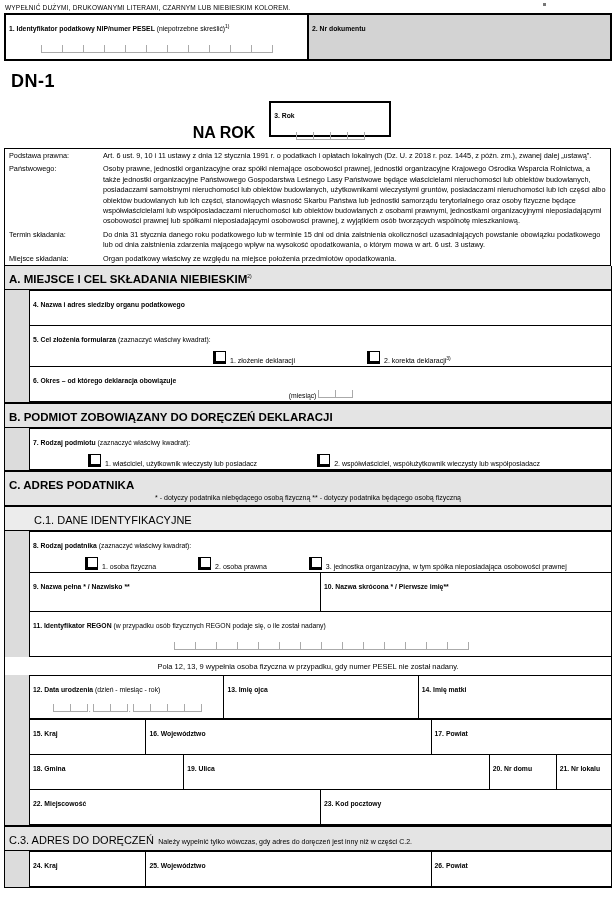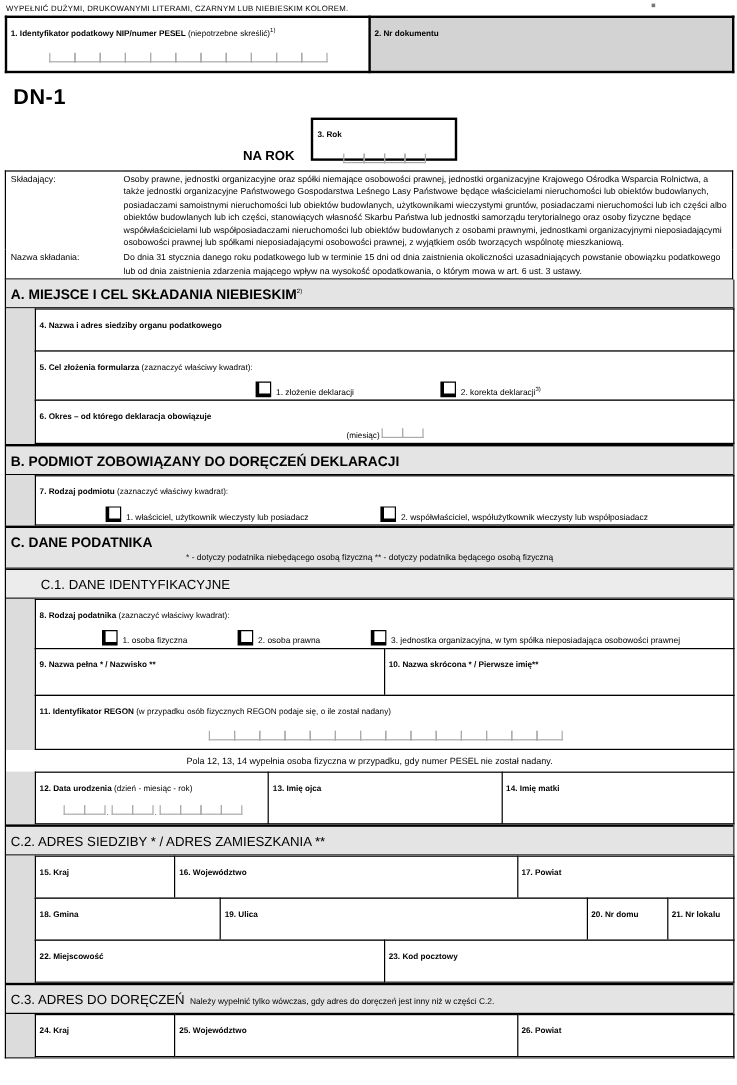--- a/index.html
+++ b/index.html
@@ -17,21 +17,21 @@
   .hint{font-size:6.8px;font-weight:normal;}
   sup.mark{font-size:5px;font-weight:normal;}
   .cellsrow{text-align:center;margin-top:4px;}
   .cells i{display:inline-block;width:20px;height:7px;border:1px solid #aaa;border-top:none;margin-right:-1px;}
   .cells.sm i{width:16px;}
   .dot{display:inline-block;font-size:7px;margin:0 2px;color:#555;}
   
   .code{font-size:18px;font-weight:bold;margin:10px 0 4px 8px;letter-spacing:.5px;}
   .title{font-size:13px;font-weight:bold;text-align:center;margin:2px 0 6px 0;letter-spacing:.3px;}
   .narok-row{display:flex;justify-content:center;align-items:center;gap:14px;margin:0 0 6px -30px;}
-  .narok{font-size:11px;font-weight:bold;margin-top:28px;}
+  .narok{font-size:16px;font-weight:bold;margin-top:28px;}
   .rokbox{width:112px;height:30px;border:2px solid #000;padding:1px 3px;}
   
   .info{border:1px solid #000;width:606px;margin-left:1px;display:table;border-collapse:collapse;}
   .info-row{display:table-row;}
   .info-lab{display:table-cell;width:90px;font-size:7.3px;padding:2px 2px 1px 4px;vertical-align:top;}
   .info-txt{display:table-cell;font-size:7.3px;line-height:10.4px;padding:2px 4px 1px 2px;vertical-align:top;}
   
   .formbody{border:1px solid #000;border-top:none;width:606px;margin-left:1px;}
   .secbar{border-top:2px solid #000;border-bottom:1px solid #000;background:#e4e4e4;padding:3px 4px 2px 4px;}
   .secbar.first{border-top:none;}
@@ -76,26 +76,34 @@
     <div class="narok-row">
       <span class="narok">NA ROK</span>
       <div class="rokbox">
         <span class="fl"><b>3. Rok</b></span>
         <div class="cellsrow"><span class="cells sm"><i></i><i></i><i></i><i></i></span></div>
       </div>
     </div>
 
     <div class="info">
       <div class="info-row">
-        <div class="info-lab">Składający:</div>
+        <div class="info-lab">Podstawa prawna:</div>
+        <div class="info-txt">Art. 6 ust. 9, 10 i 11 ustawy z dnia 12 stycznia 1991 r. o podatkach i opłatach lokalnych (Dz. U. z 2018 r. poz. 1445, z późn. zm.), zwanej dalej „ustawą”.</div>
+      </div>
+      <div class="info-row">
+        <div class="info-lab">Państwowego:</div>
         <div class="info-txt">Osoby prawne, jednostki organizacyjne oraz spółki niemające osobowości prawnej, jednostki organizacyjne Krajowego Ośrodka Wsparcia Rolnictwa, a także jednostki organizacyjne Państwowego Gospodarstwa Leśnego Lasy Państwowe będące właścicielami nieruchomości lub obiektów budowlanych, posiadaczami samoistnymi nieruchomości lub obiektów budowlanych, użytkownikami wieczystymi gruntów, posiadaczami nieruchomości lub ich części albo obiektów budowlanych lub ich części, stanowiących własność Skarbu Państwa lub jednostki samorządu terytorialnego oraz osoby fizyczne będące współwłaścicielami lub współposiadaczami nieruchomości lub obiektów budowlanych z osobami prawnymi, jednostkami organizacyjnymi nieposiadającymi osobowości prawnej lub spółkami nieposiadającymi osobowości prawnej, z wyjątkiem osób tworzących wspólnotę mieszkaniową.</div>
       </div>
       <div class="info-row">
-        <div class="info-lab">Nazwa składania:</div>
+        <div class="info-lab">Termin składania:</div>
         <div class="info-txt">Do dnia 31 stycznia danego roku podatkowego lub w terminie 15 dni od dnia zaistnienia okoliczności uzasadniających powstanie obowiązku podatkowego lub od dnia zaistnienia zdarzenia mającego wpływ na wysokość opodatkowania, o którym mowa w art. 6 ust. 3 ustawy.</div>
+      </div>
+      <div class="info-row">
+        <div class="info-lab">Miejsce składania:</div>
+        <div class="info-txt">Organ podatkowy właściwy ze względu na miejsce położenia przedmiotów opodatkowania.</div>
       </div>
     </div>
 
     <div class="formbody">
 
       <div class="secbar first">
         <span class="sectitle"><span>A. MIEJSCE I CEL SKŁADANIA NIEBIESKIM</span><sup class="mark">2)</sup></span>
       </div>
       <div class="block">
         <div class="tbl">
@@ -144,21 +152,21 @@
               <span class="cb">
                 <span class="cbbox"></span>
                 <span class="cbl">2. współwłaściciel, współużytkownik wieczysty lub współposiadacz</span>
               </span>
             </div>
           </div>
         </div>
       </div>
 
       <div class="secbar">
-        <span class="sectitle">C. DANE PODATNIKA</span>
+        <span class="sectitle">C. ADRES PODATNIKA</span>
         <div class="subtitle">* - dotyczy podatnika niebędącego osobą fizyczną  ** - dotyczy podatnika będącego osobą fizyczną</div>
       </div>
       <div class="secbar" style="border-top-width:1px;background:#ececec;padding-left:29px;">
         <span class="sectitle" style="font-weight:normal;font-size:11px;">C.1. DANE IDENTYFIKACYJNE</span>
       </div>
       <div class="block">
         <div class="tbl">
           <div class="td h34" style="width:100%">
             <span class="fl"><b>8. Rodzaj podatnika</b> <span class="hint">(zaznaczyć właściwy kwadrat):</span></span>
             <div class="cbrow" style="margin-left:52px;gap:42px;">
@@ -187,43 +195,40 @@
             </div>
           </div>
         </div>
         <div class="tbl">
           <div class="td h30" style="width:100%">
             <span class="fl"><b>11. Identyfikator REGON</b> <span class="hint">(w przypadku osób fizycznych REGON podaje się, o ile został nadany)</span></span>
             <div class="cellsrow"><span class="cells"><i></i><i></i><i></i><i></i><i></i><i></i><i></i><i></i><i></i><i></i><i></i><i></i><i></i><i></i></span></div>
           </div>
         </div>
       </div>
-      <div class="note">Pola 12, 13, 14 wypełnia osoba fizyczna w przypadku, gdy numer PESEL nie został nadany.</div>
+      <div class="note">Pola 12, 13, 9 wypełnia osoba fizyczna w przypadku, gdy numer PESEL nie został nadany.</div>
       <div class="block">
         <div class="tbl">
           <div class="tr" style="display:table-row;">
             <div class="td h28 w33">
               <span class="fl"><b>12. Data urodzenia</b> <span class="hint">(dzień - miesiąc - rok)</span></span>
               <div class="cellsrow" style="margin-top:2px;">
                 <span class="cells sm"><i></i><i></i></span><span class="dot">.</span><span class="cells sm"><i></i><i></i></span><span class="dot">.</span><span class="cells sm"><i></i><i></i><i></i><i></i></span>
               </div>
             </div>
             <div class="td h28 w33">
               <span class="fl"><b>13. Imię ojca</b></span>
             </div>
             <div class="td h28 w33">
               <span class="fl"><b>14. Imię matki</b></span>
             </div>
           </div>
         </div>
       </div>
 
-      <div class="secbar">
-        <span class="sectitle" style="font-weight:normal;font-size:11px;">C.2. ADRES SIEDZIBY * / ADRES ZAMIESZKANIA **</span>
-      </div>
       <div class="block">
         <div class="tbl">
           <div class="tr" style="display:table-row;">
             <div class="td h30 wk"><span class="fl"><b>15. Kraj</b></span></div>
             <div class="td h30 ww"><span class="fl"><b>16. Województwo</b></span></div>
             <div class="td h30 wp"><span class="fl"><b>17. Powiat</b></span></div>
           </div>
         </div>
         <div class="tbl">
           <div class="tr" style="display:table-row;">

